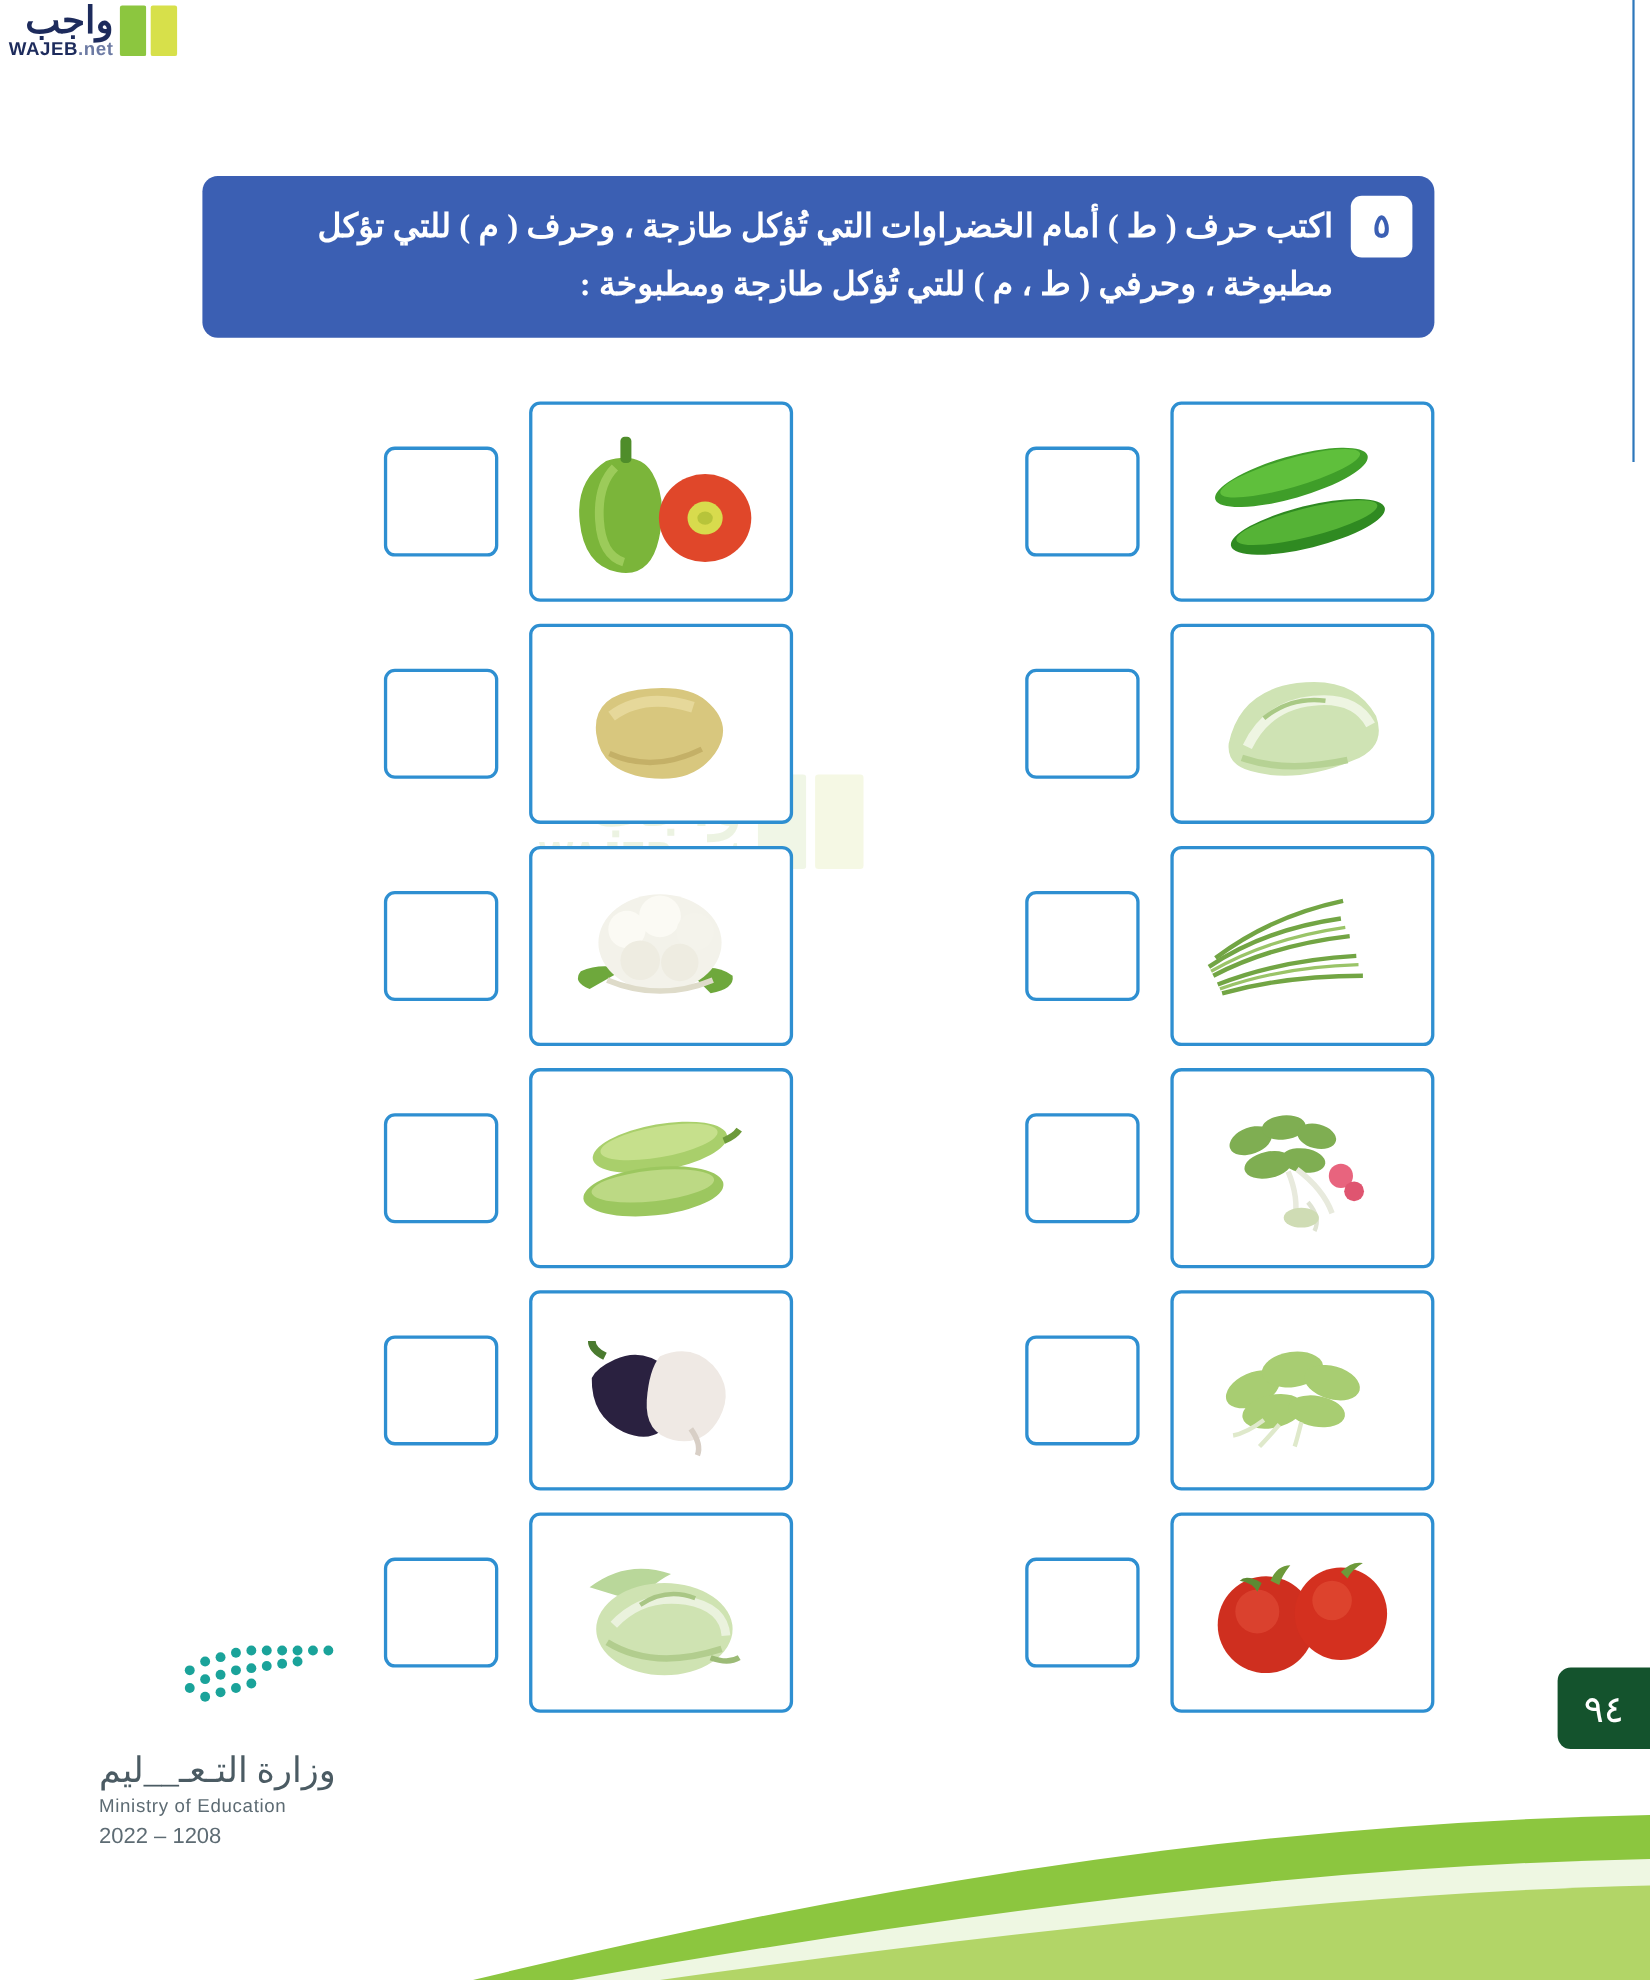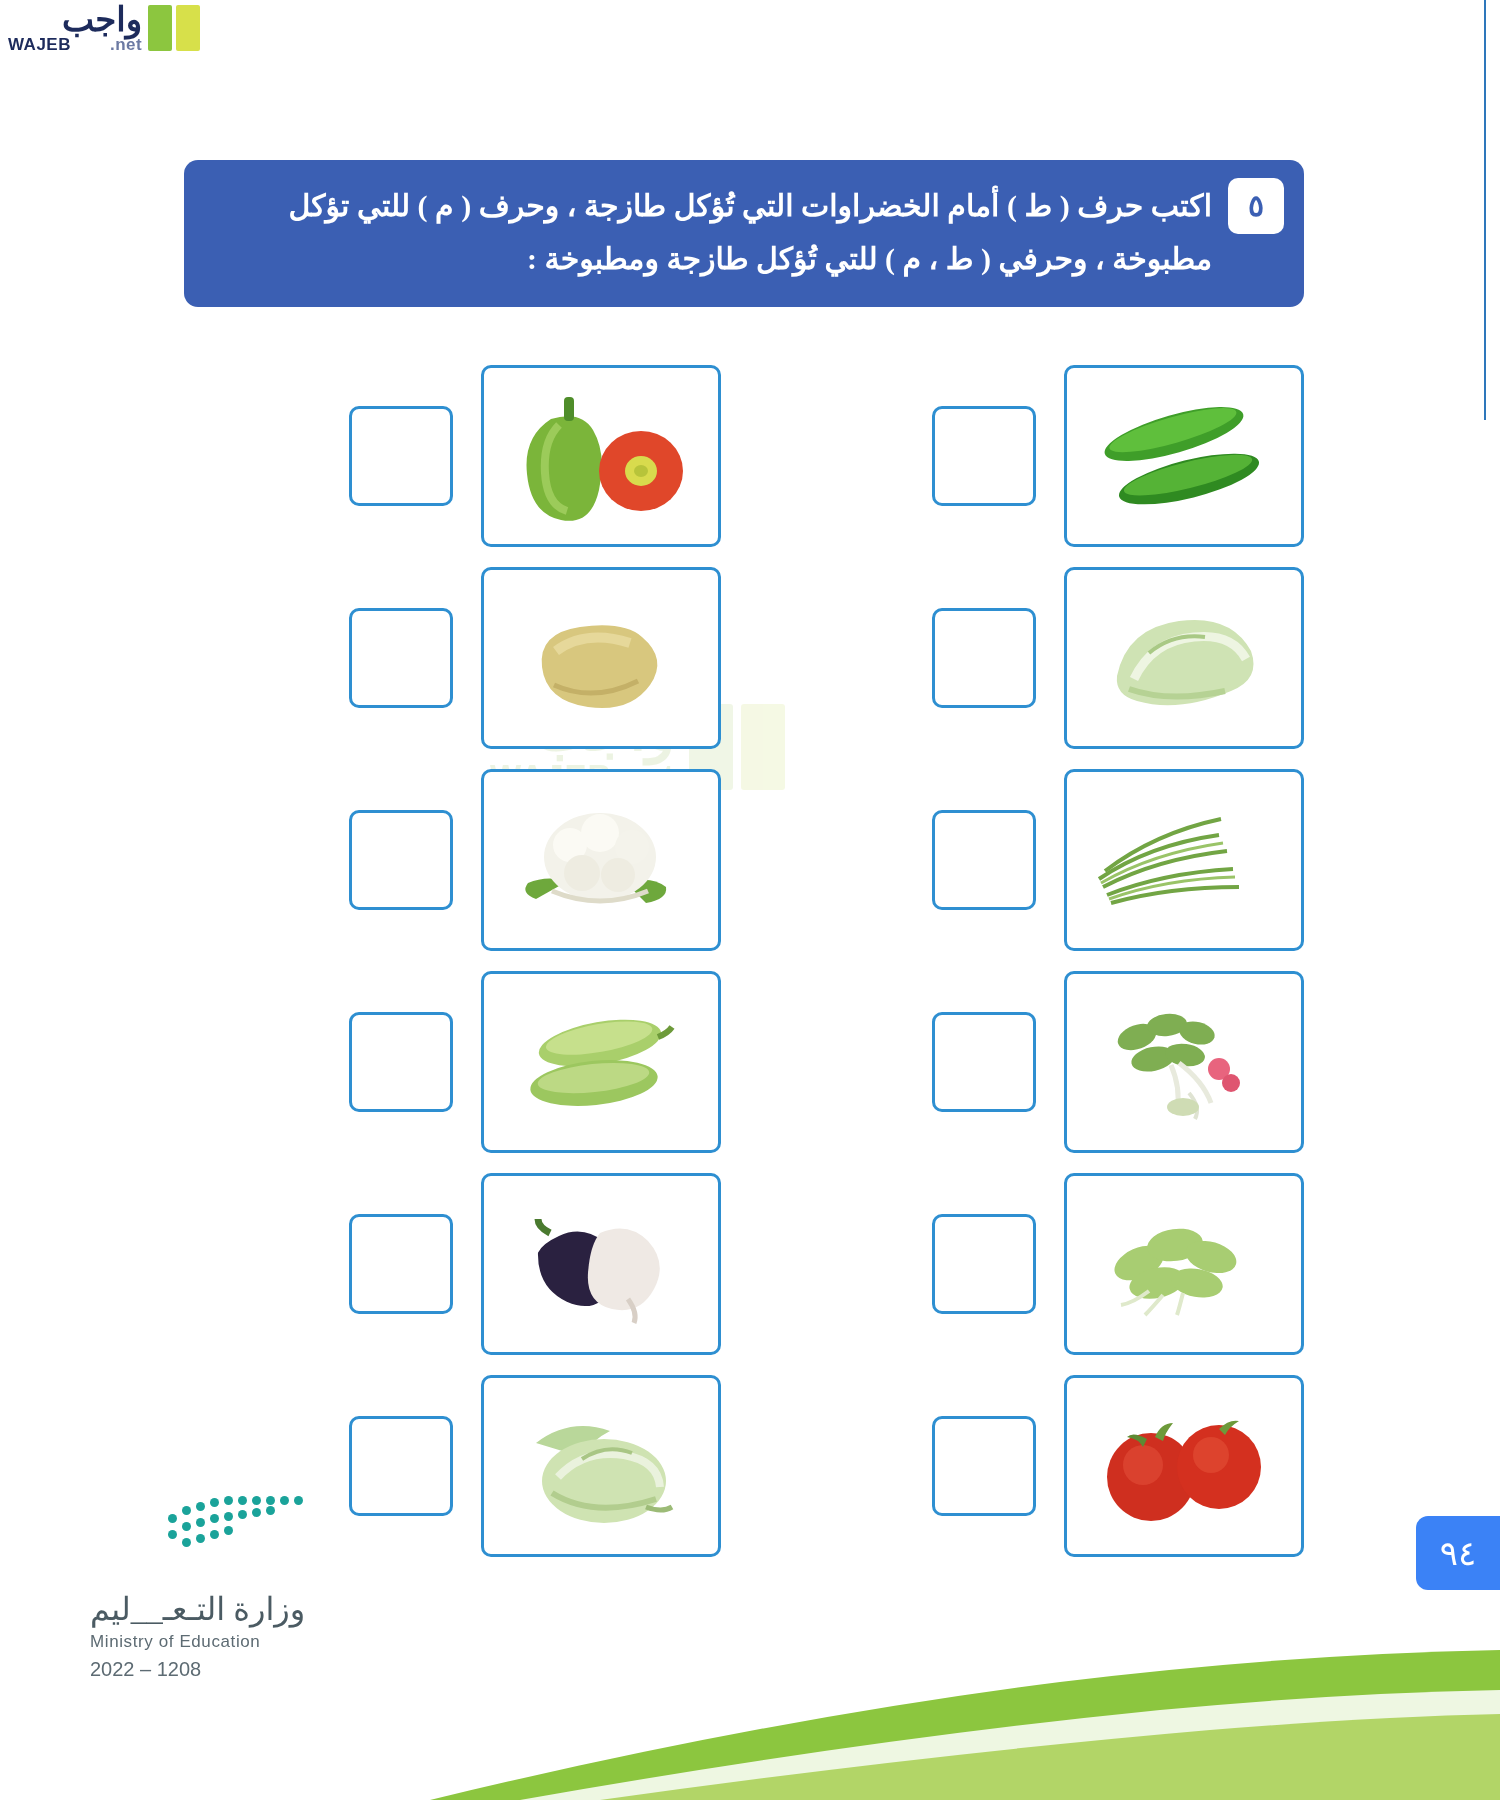--- a/index.html
+++ b/index.html
@@ -28,21 +28,21 @@
     font-weight: bold;
     color: #1d2b5c;
     letter-spacing: -1px;
   }
   .logo-en {
     font-size: 17px;
     font-weight: bold;
     color: #1d2b5c;
     letter-spacing: 0.5px;
   }
-  .logo-en .net { color:#6c7aa3; font-weight:bold;margin-left:39px; }
+  .logo-en .net { color:#6c7aa3; font-weight:bold; }
   .book-icon {
     width: 52px; height: 46px;
     position: relative;
   }
   .book-icon .half { position:absolute; top:0; width:24px; height:46px; border-radius:2px; }
   .book-icon .left { left:0; background:#8cc63f; }
   .book-icon .right { right:0; background:#d7e04a; }
   .book-icon .spine { position:absolute; left:24px; top:0; width:4px; height:46px; background:#ffffff; }
 
   
@@ -180,21 +180,21 @@
     direction: ltr;
     text-align: left;
   }
 
   .page-tab {
     position: absolute;
     right: 0;
     top: 1516px;
     width: 84px;
     height: 74px;
-    background: #3b82f6;
+    background: #14532d;
     border-radius: 12px 0 0 12px;
     color: #ffffff;
     font-size: 34px;
     display:flex; align-items:center; justify-content:center;
     font-family: "Liberation Serif", serif;
   }
 
   .footer-swoosh { position:absolute; left:0; bottom:0; width:1500px; height:210px; }
 </style>
 </head>

